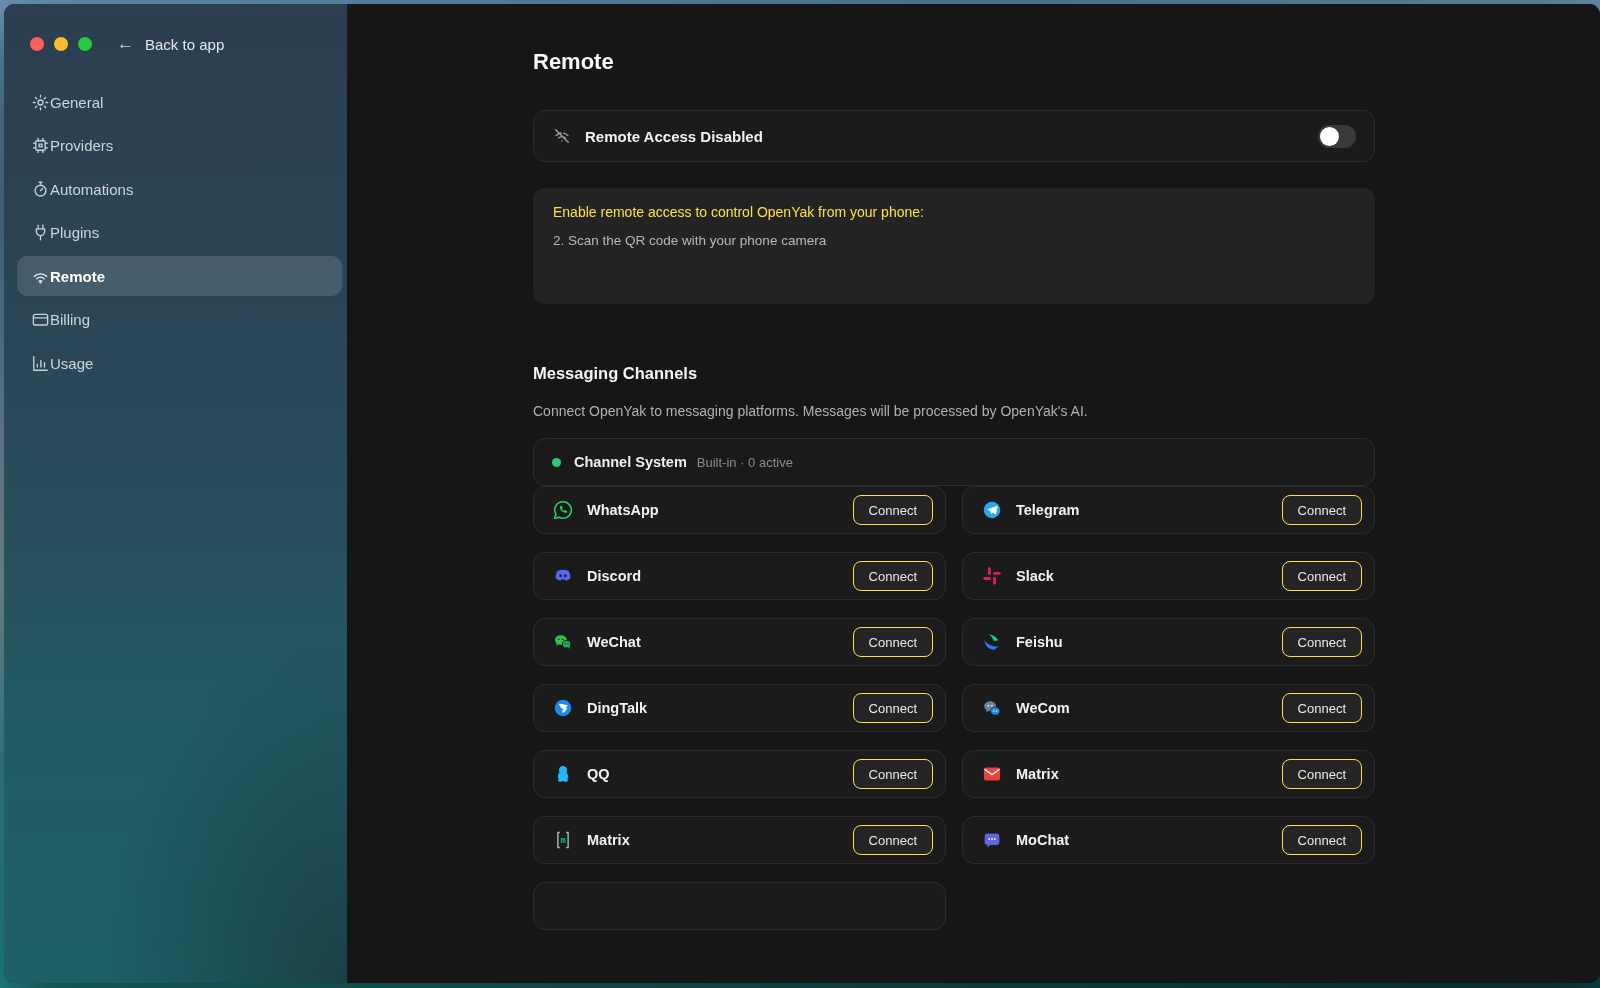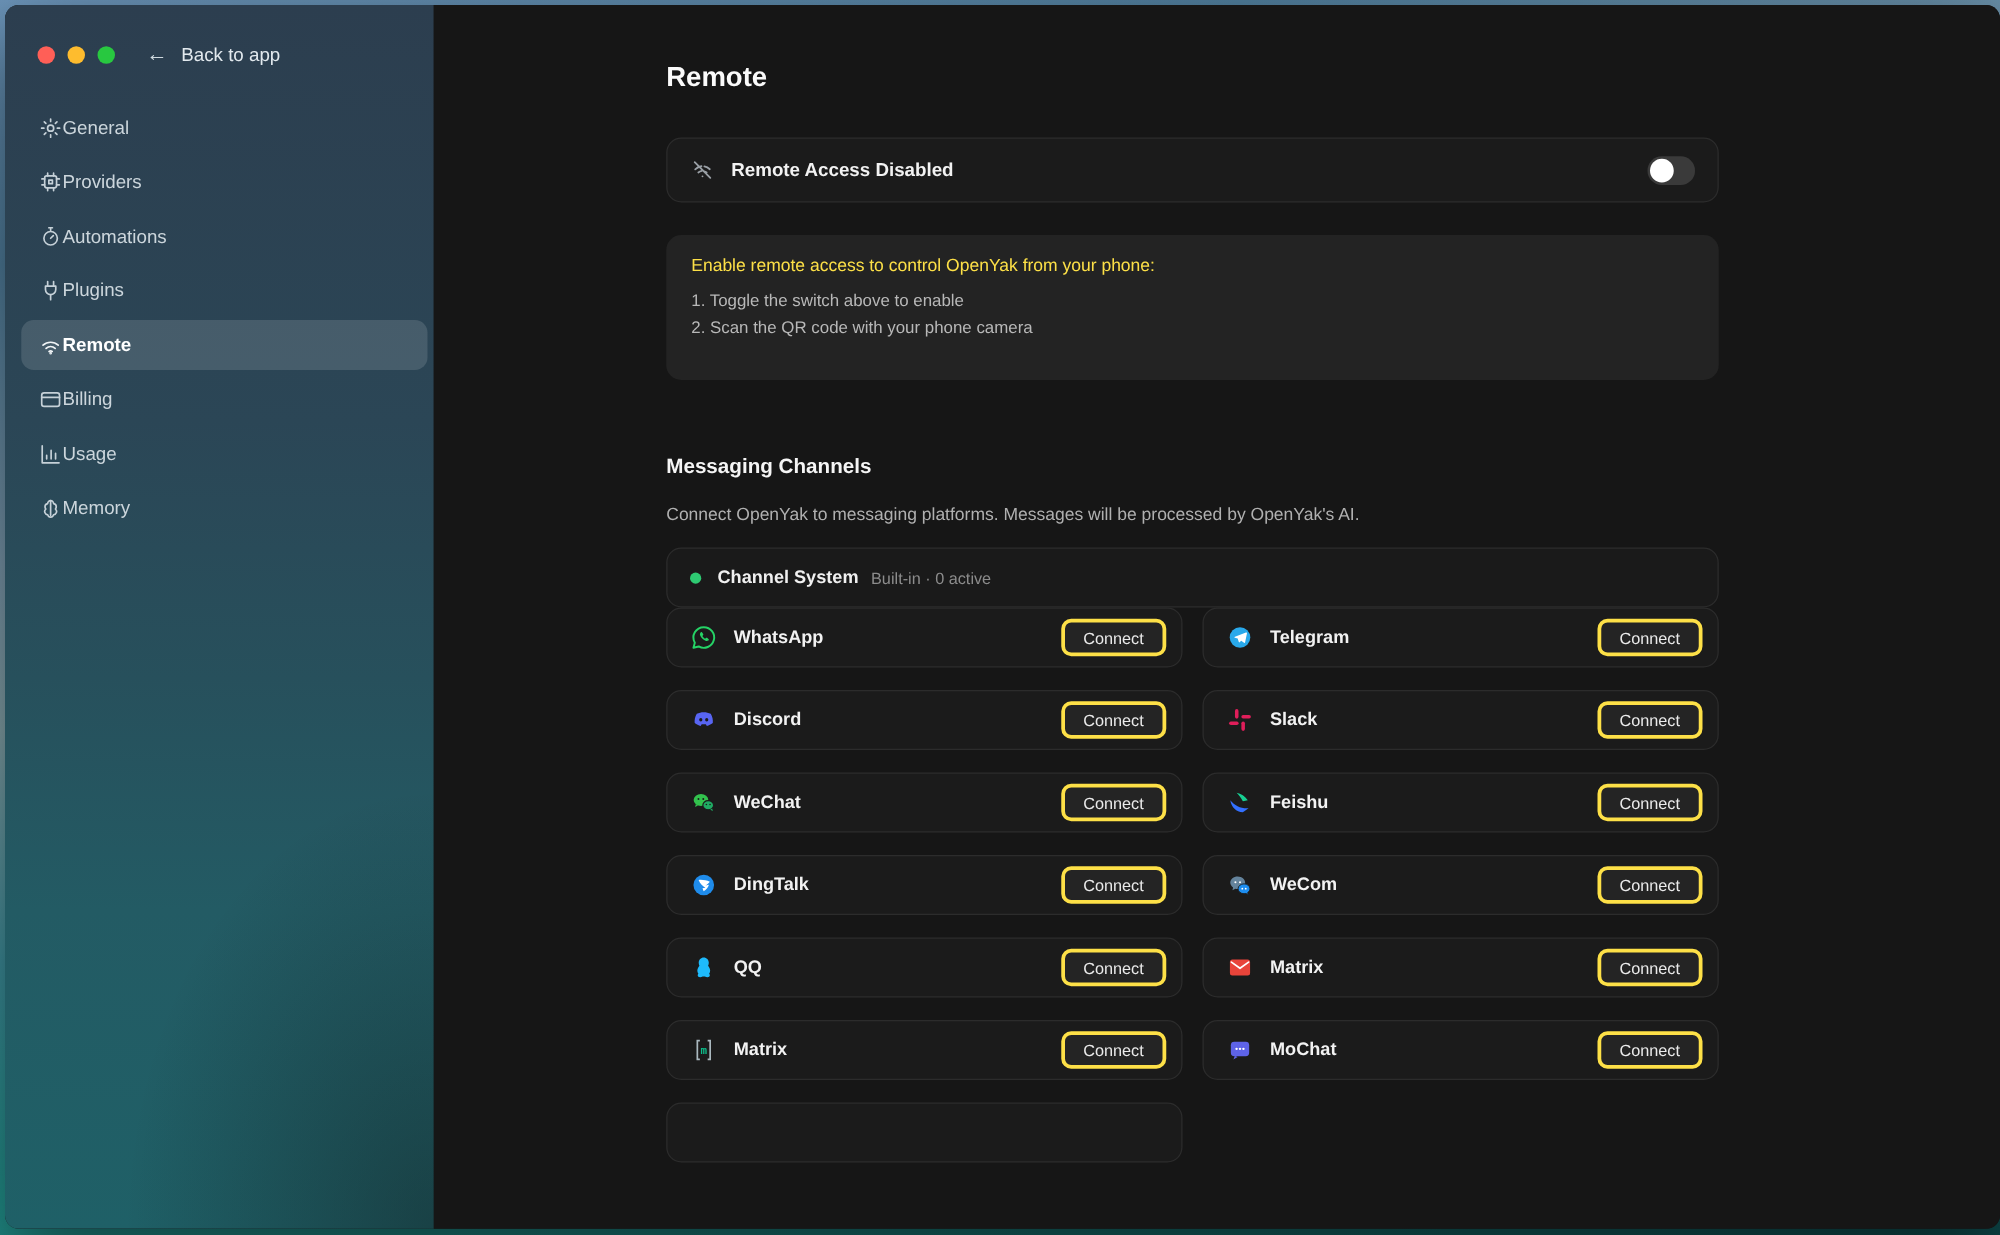--- a/index.html
+++ b/index.html
@@ -56,21 +56,21 @@
   .system-row { height:48px; margin-top:17px; padding:0 18px; background:#1a1a1a; }
   .dot { width:9px; height:9px; border-radius:50%; flex:none; }
   .sys-name { margin-left:13px; font-size:14.5px; font-weight:600; color:#f0f0f0; }
   .sys-meta { margin-left:10px; font-size:13px; color:#8c8c8c; }
 
   .grid { display:grid; grid-template-columns:1fr 1fr; column-gap:16px; row-gap:18px; }
   .chan { height:48px; padding:0 12px 0 18px; }
   .chan .c-icon { width:22px; height:22px; flex:none; display:flex; }
   .chan .c-name { margin-left:13px; font-size:14.5px; font-weight:600; color:#f2f2f2; }
   .connect { margin-left:auto; height:30px; padding:0 15px; border-radius:8px; background:#242424;
-    border:3px solid #fde047; color:#eaeaea; font-size:13px; font-weight:500;
+    border:1px solid #fde047; color:#eaeaea; font-size:13px; font-weight:500;
     font-family:inherit; cursor:pointer; }
   .partial { margin-top:18px; width:calc(50% - 8px); height:48px; padding:0 12px 0 18px;
     align-items:flex-start; }
 </style>
 </head>
 <body>
 
 <div class="wallpaper">
   <div class="window">
 
@@ -146,29 +146,20 @@
           </div>
           <div class="nav-item">
             <span class="nav-icon">
               <svg viewBox="0 0 24 24" width="19" height="19" fill="none" stroke="currentColor" stroke-width="1.7" stroke-linecap="round" stroke-linejoin="round">
                 <path d="M3.5 3.5v17h17"></path>
                 <path d="M8 16.5v-3.4M12.5 16.5V8M17 16.5v-5.5"></path>
               </svg>
             </span>
             <span class="nav-label">Usage</span>
           </div>
-          <div class="nav-item">
-            <span class="nav-icon">
-              <svg viewBox="0 0 24 24" width="19" height="19" fill="none" stroke="currentColor" stroke-width="1.7" stroke-linecap="round" stroke-linejoin="round">
-                <path d="M12 4.4a3 3 0 0 0-3 3 3.4 3.4 0 0 0-2.7 3.3c0 .8.3 1.6.8 2.2a3.4 3.4 0 0 0 2 5.9 3 3 0 0 0 5.8 0 3.4 3.4 0 0 0 2-5.9c.5-.6.8-1.4.8-2.2A3.4 3.4 0 0 0 15 7.4a3 3 0 0 0-3-3z"></path>
-                <path d="M12 4.4v14.8"></path>
-              </svg>
-            </span>
-            <span class="nav-label">Memory</span>
-          </div>
         </nav>
     </aside>
 
     <main class="main">
       <div class="content">
         <h1>Remote</h1>
 
         <div class="rowcard toggle-row">
           <span class="t-icon" id="wifi-off">
               <svg viewBox="0 0 24 24" width="20" height="20" fill="none" stroke="#9aa0a6" stroke-width="1.7" stroke-linecap="round">
@@ -182,21 +173,20 @@
             </span>
           <span class="t-label">Remote Access Disabled</span>
           <div class="switch off" id="remote-switch">
               <span class="knob"></span>
             </div>
         </div>
 
         <div class="infobox">
           <p class="intro">Enable remote access to control OpenYak from your phone:</p>
           <ul id="instruction-list">
-              <li>1. Toggle the switch above to enable</li>
               <li>2. Scan the QR code with your phone camera</li>
             </ul>
         </div>
 
         <h2>Messaging Channels</h2>
         <p class="desc desc2">Connect OpenYak to messaging platforms. Messages will be processed by OpenYak's AI.</p>
 
         <div class="rowcard system-row">
           <span class="dot" id="sys-dot" style="background: rgb(46, 202, 114);"></span>
           <span class="sys-name">Channel System</span>

